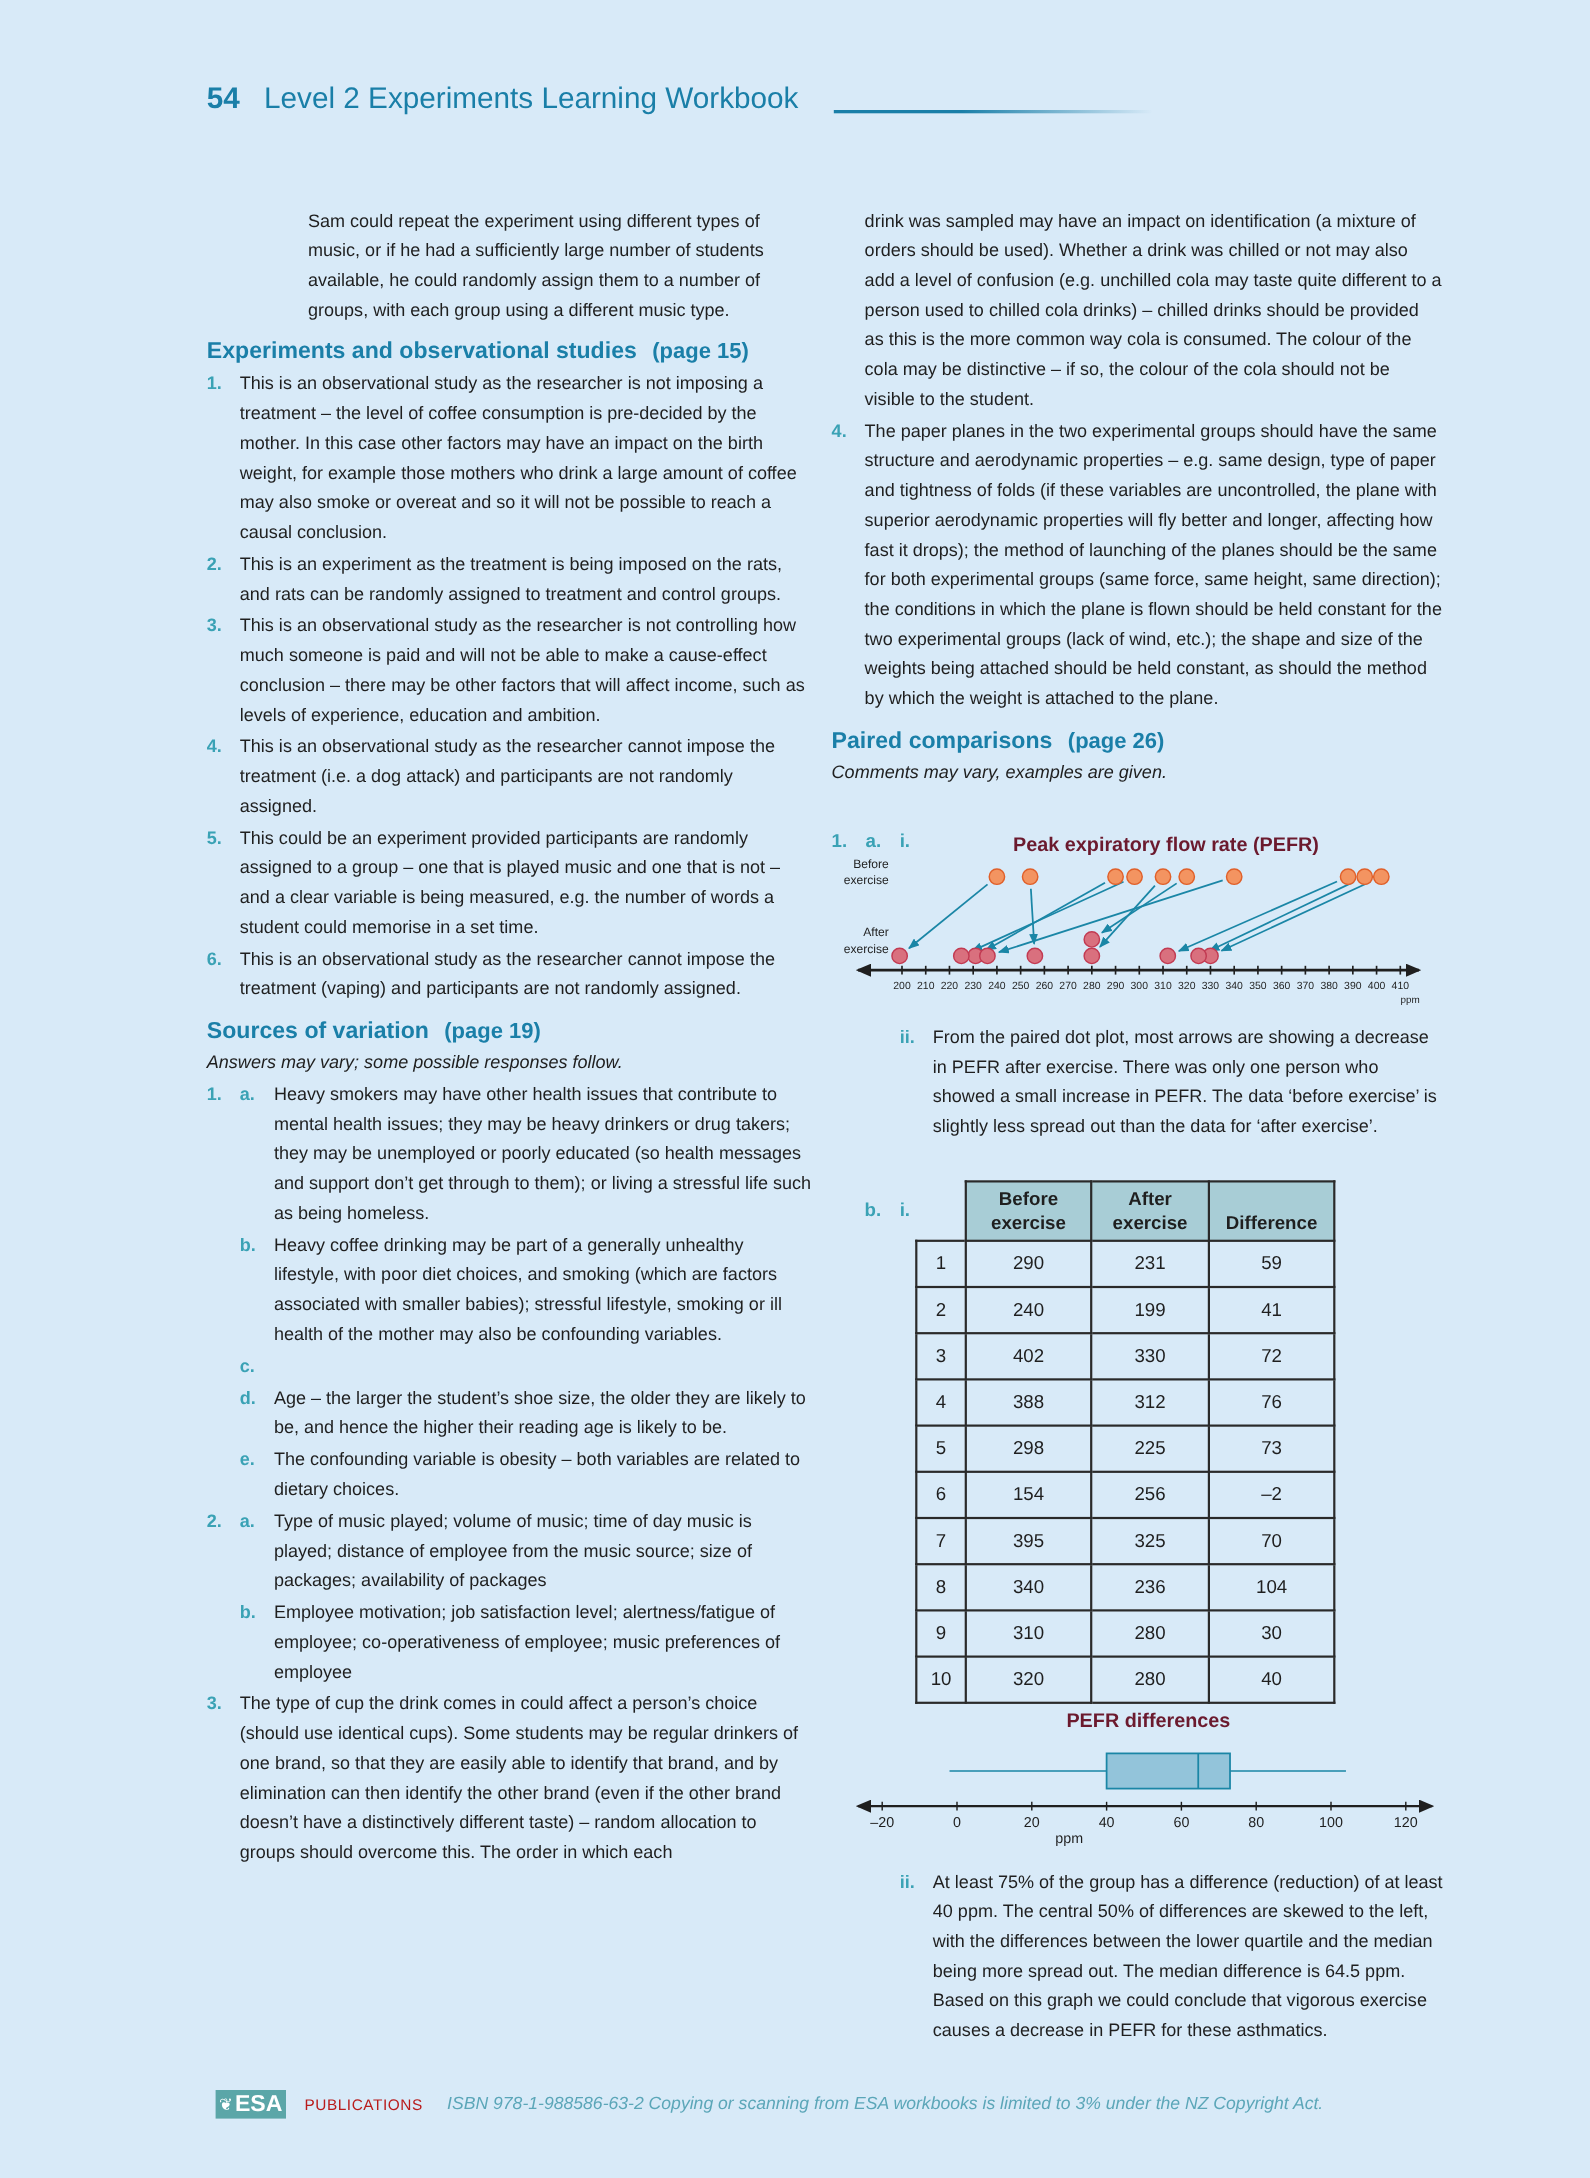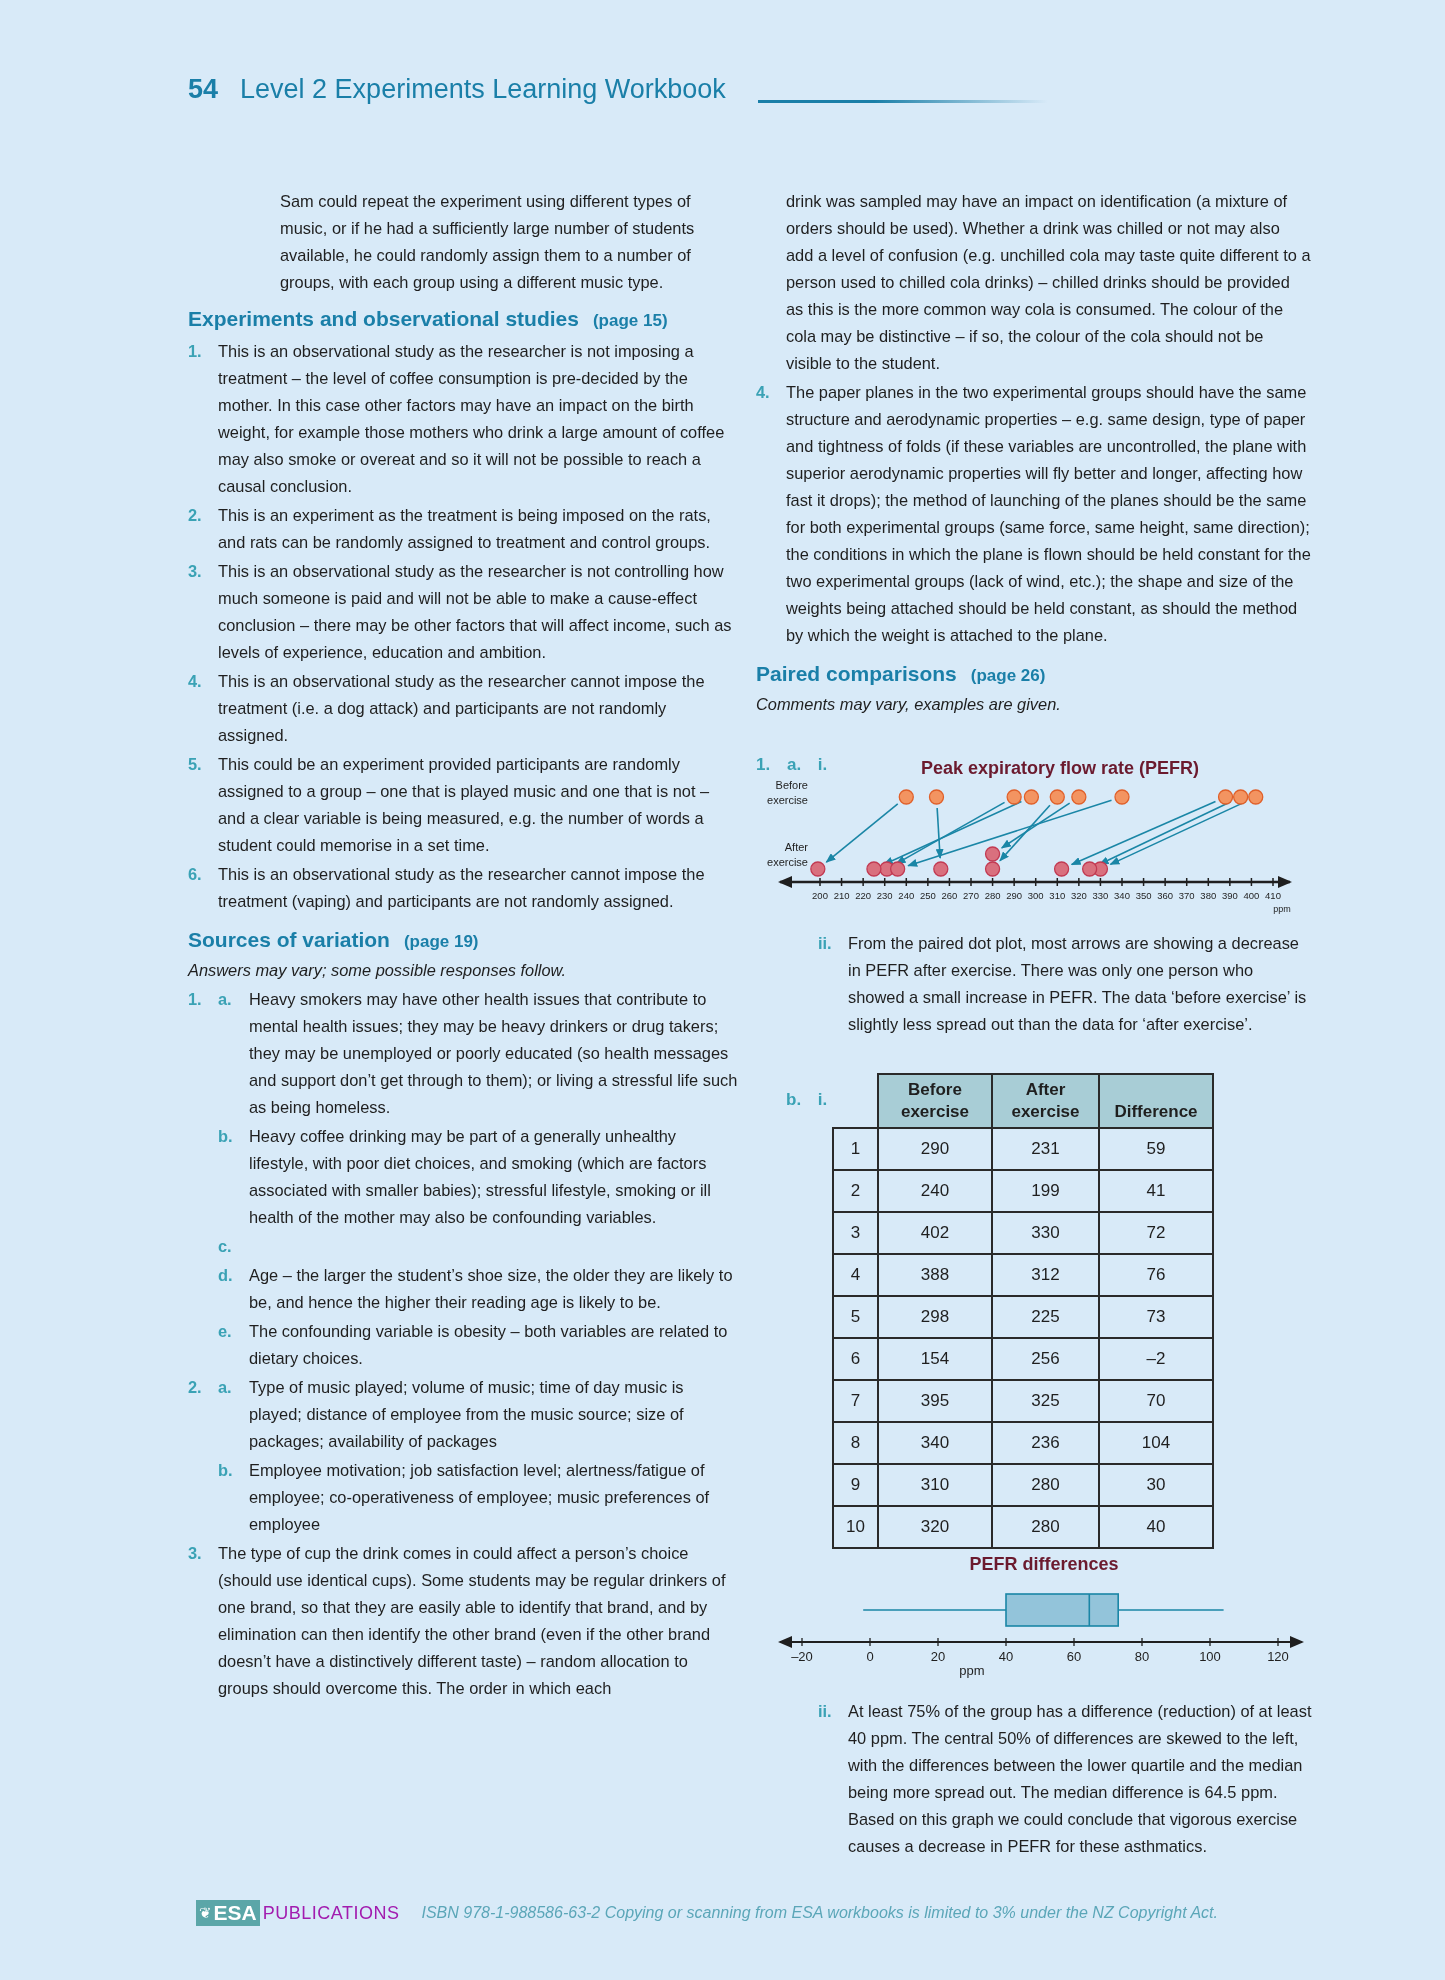--- a/index.html
+++ b/index.html
@@ -13,38 +13,38 @@
   .header-rule { position:absolute; left:758px; top:100px; width:290px; height:3px;
     background:linear-gradient(to right, #1a7fa8 0%, #1a7fa8 40%, rgba(26,127,168,0) 100%); }
 
   .col { position:absolute; font-size:16.4px; line-height:27px; }
   .col.left { left:188px; top:188px; width:550px; }
   .col.right { left:756px; top:188px; width:555px; }
 
   p { margin:0; }
   .intro { padding-left:92px; }
   .heading { font-size:21px; font-weight:bold; color:#1a7fa8; margin-top:8px; line-height:30px; }
-  .heading .pg { font-size:17px; margin-left:14px; }
+  .heading .pg { font-size:20px; margin-left:14px; }
   .note { font-style:italic; }
   .item { display:flex; margin-top:2px; }
   .num { color:#3aa2b5; font-weight:bold; width:30px; flex-shrink:0; }
   .sub { color:#3aa2b5; font-weight:bold; width:31px; flex-shrink:0; }
   .txt { flex:1; }
 
   .chart-title { color:#6b1a2e; font-weight:bold; font-size:18px; }
 
   table.data { border-collapse:collapse; position:absolute; font-size:17px; }
   table.data td, table.data th { border:2px solid #2a2a2a; text-align:center; }
   table.data th { background:#a8cdd6; font-weight:bold; line-height:22px; padding:4px 0; }
   table.data td { height:38px; }
   table.data th.blank { background:transparent; border:none; }
 
   .footer { position:absolute; left:196px; top:1900px; display:flex; align-items:center; font-size:16px; }
   .logo-box { background:#5ba6a8; color:#fff; font-weight:bold; font-size:21px; padding:1px 3px; display:flex; align-items:center; }
-  .logo-pub { color:#a21caf; font-size:18px; margin-left:3px; letter-spacing:0.5px; }
+  .logo-pub { color:#b91c1c; font-size:14px; margin-left:17px; letter-spacing:0.5px; }
   .footer-text { color:#5ba6b8; font-style:italic; margin-left:22px; font-size:16px; }
 </style>
 </head>
 <body>
 
 <div class="header">
   <span class="page-num">54</span>
   <span class="book-title">Level 2 Experiments Learning Workbook</span>
 </div>
 <div class="header-rule"></div>

